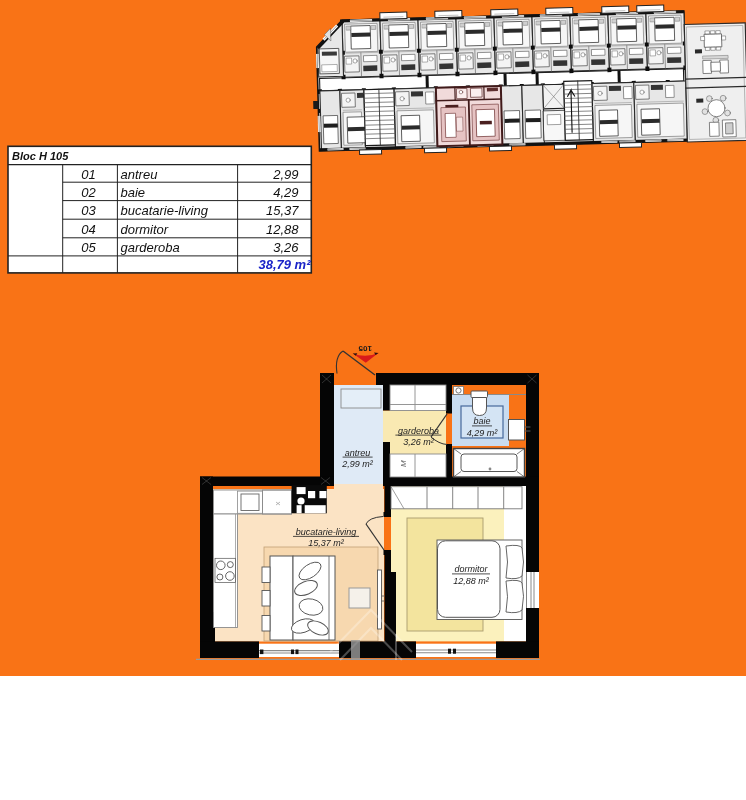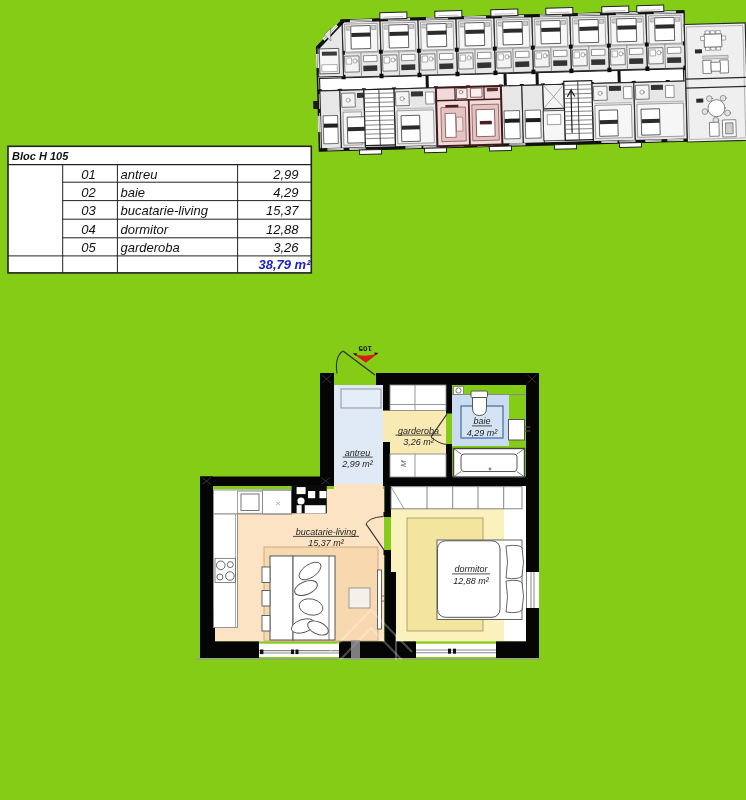--- a/index.html
+++ b/index.html
@@ -1,17 +1,17 @@
 <!DOCTYPE html>
 <html><head>
 <meta charset="utf-8">
 <title>Bloc H 105</title>
 <style>
   html,body { margin:0; padding:0; background:#ffffff; }
-  #page { position:relative; width:746px; height:800px; background:#84cc16; overflow:hidden; }
+  #page { position:relative; width:746px; height:676px; background:#f97316; overflow:hidden; }
   svg { display:block; }
 </style>
 </head>
 <body>
 <div id="page">
 <svg width="746" height="800" viewBox="0 0 746 800">
 
 <g transform="translate(316,21) rotate(-1.55)" stroke-linecap="square">
 
 <path d="M26,0 L368,0 L368,130 L0,130 L0,26 Z" fill="#e7e7e7" stroke="#141414" stroke-width="1.6"></path>

